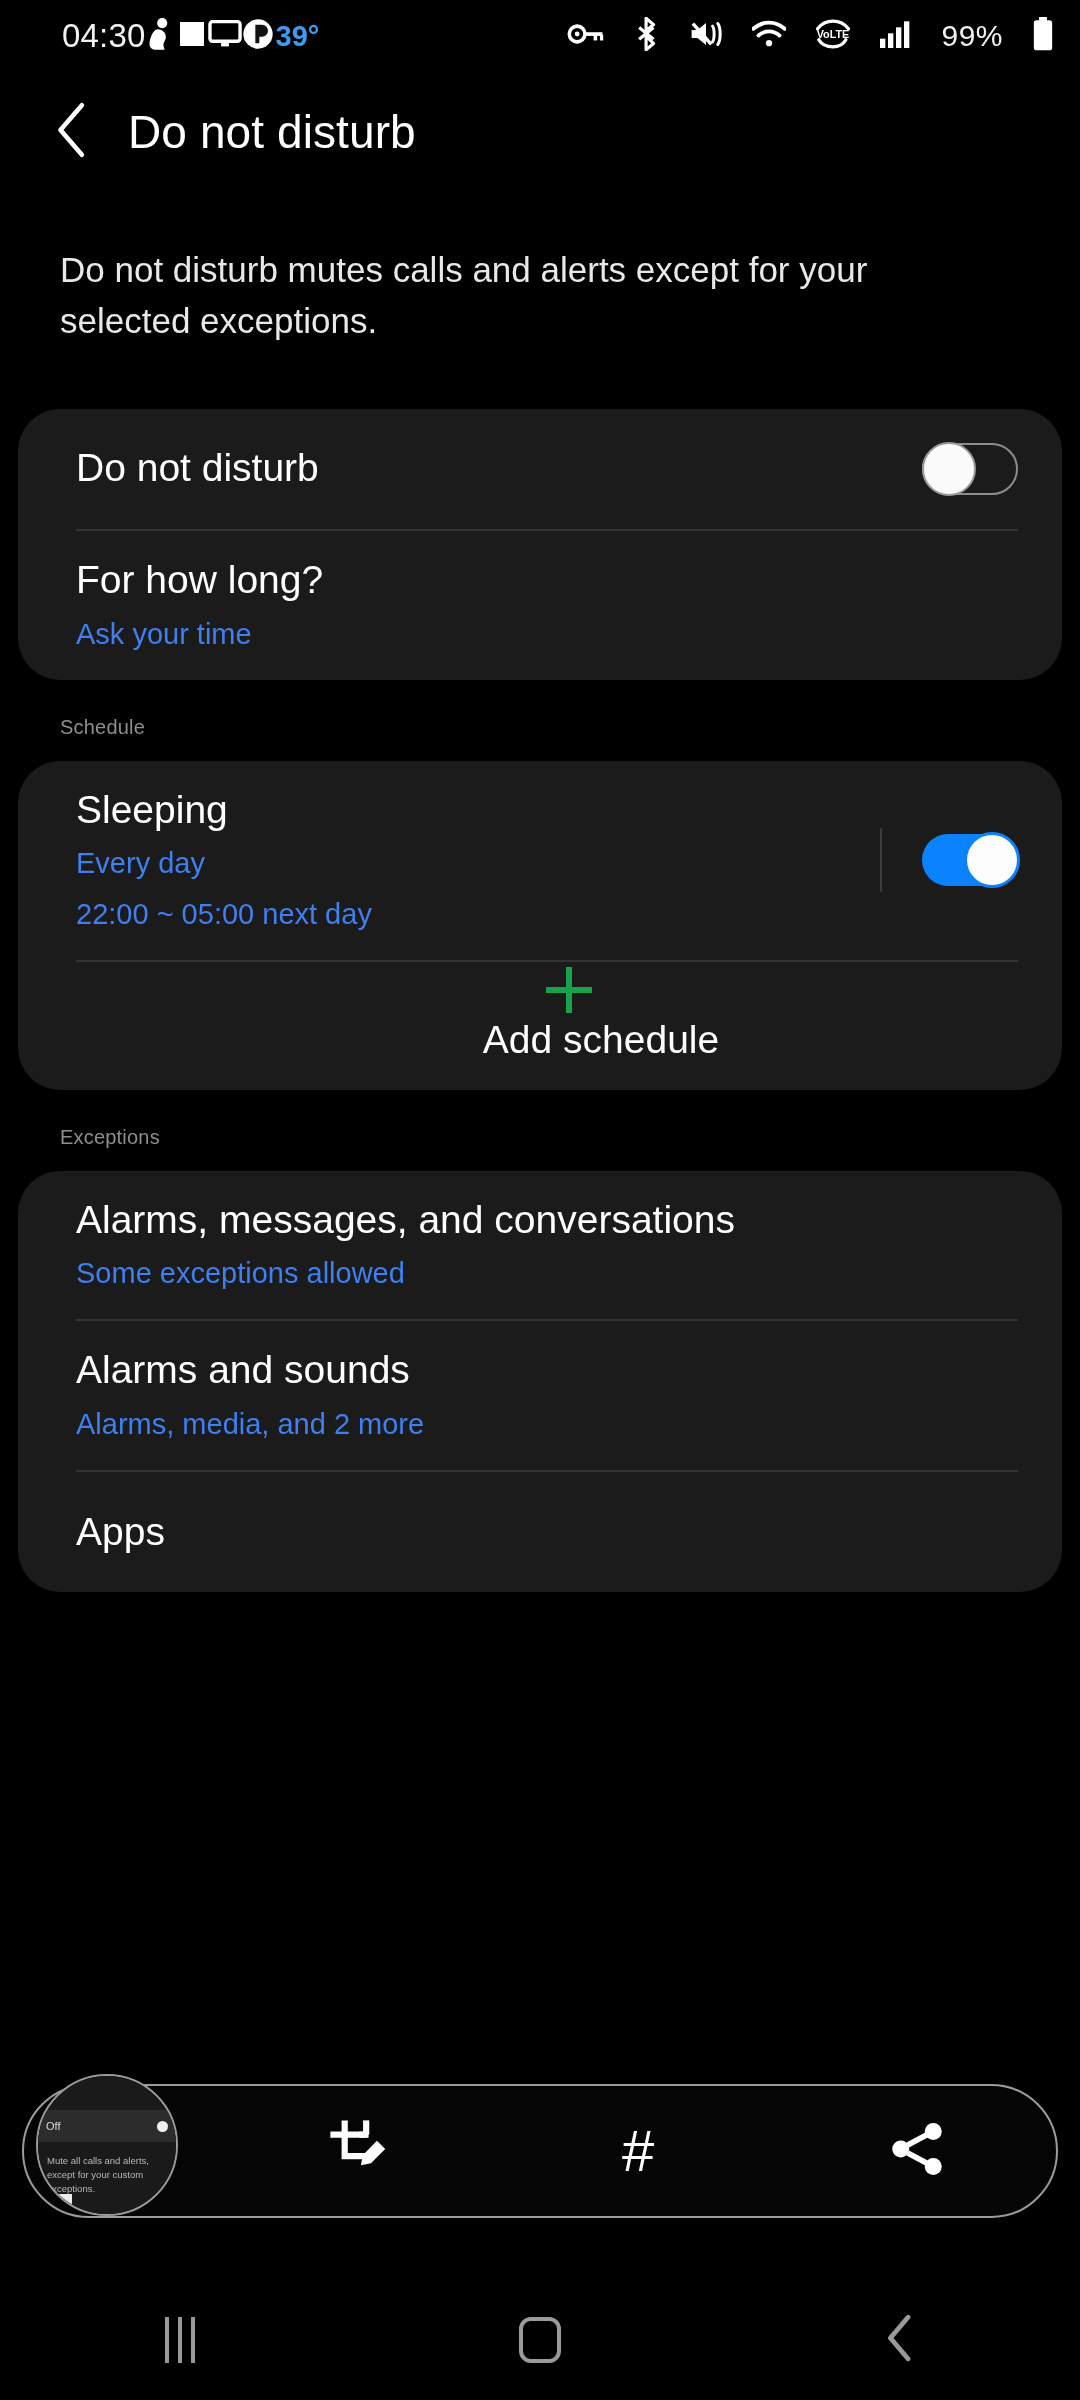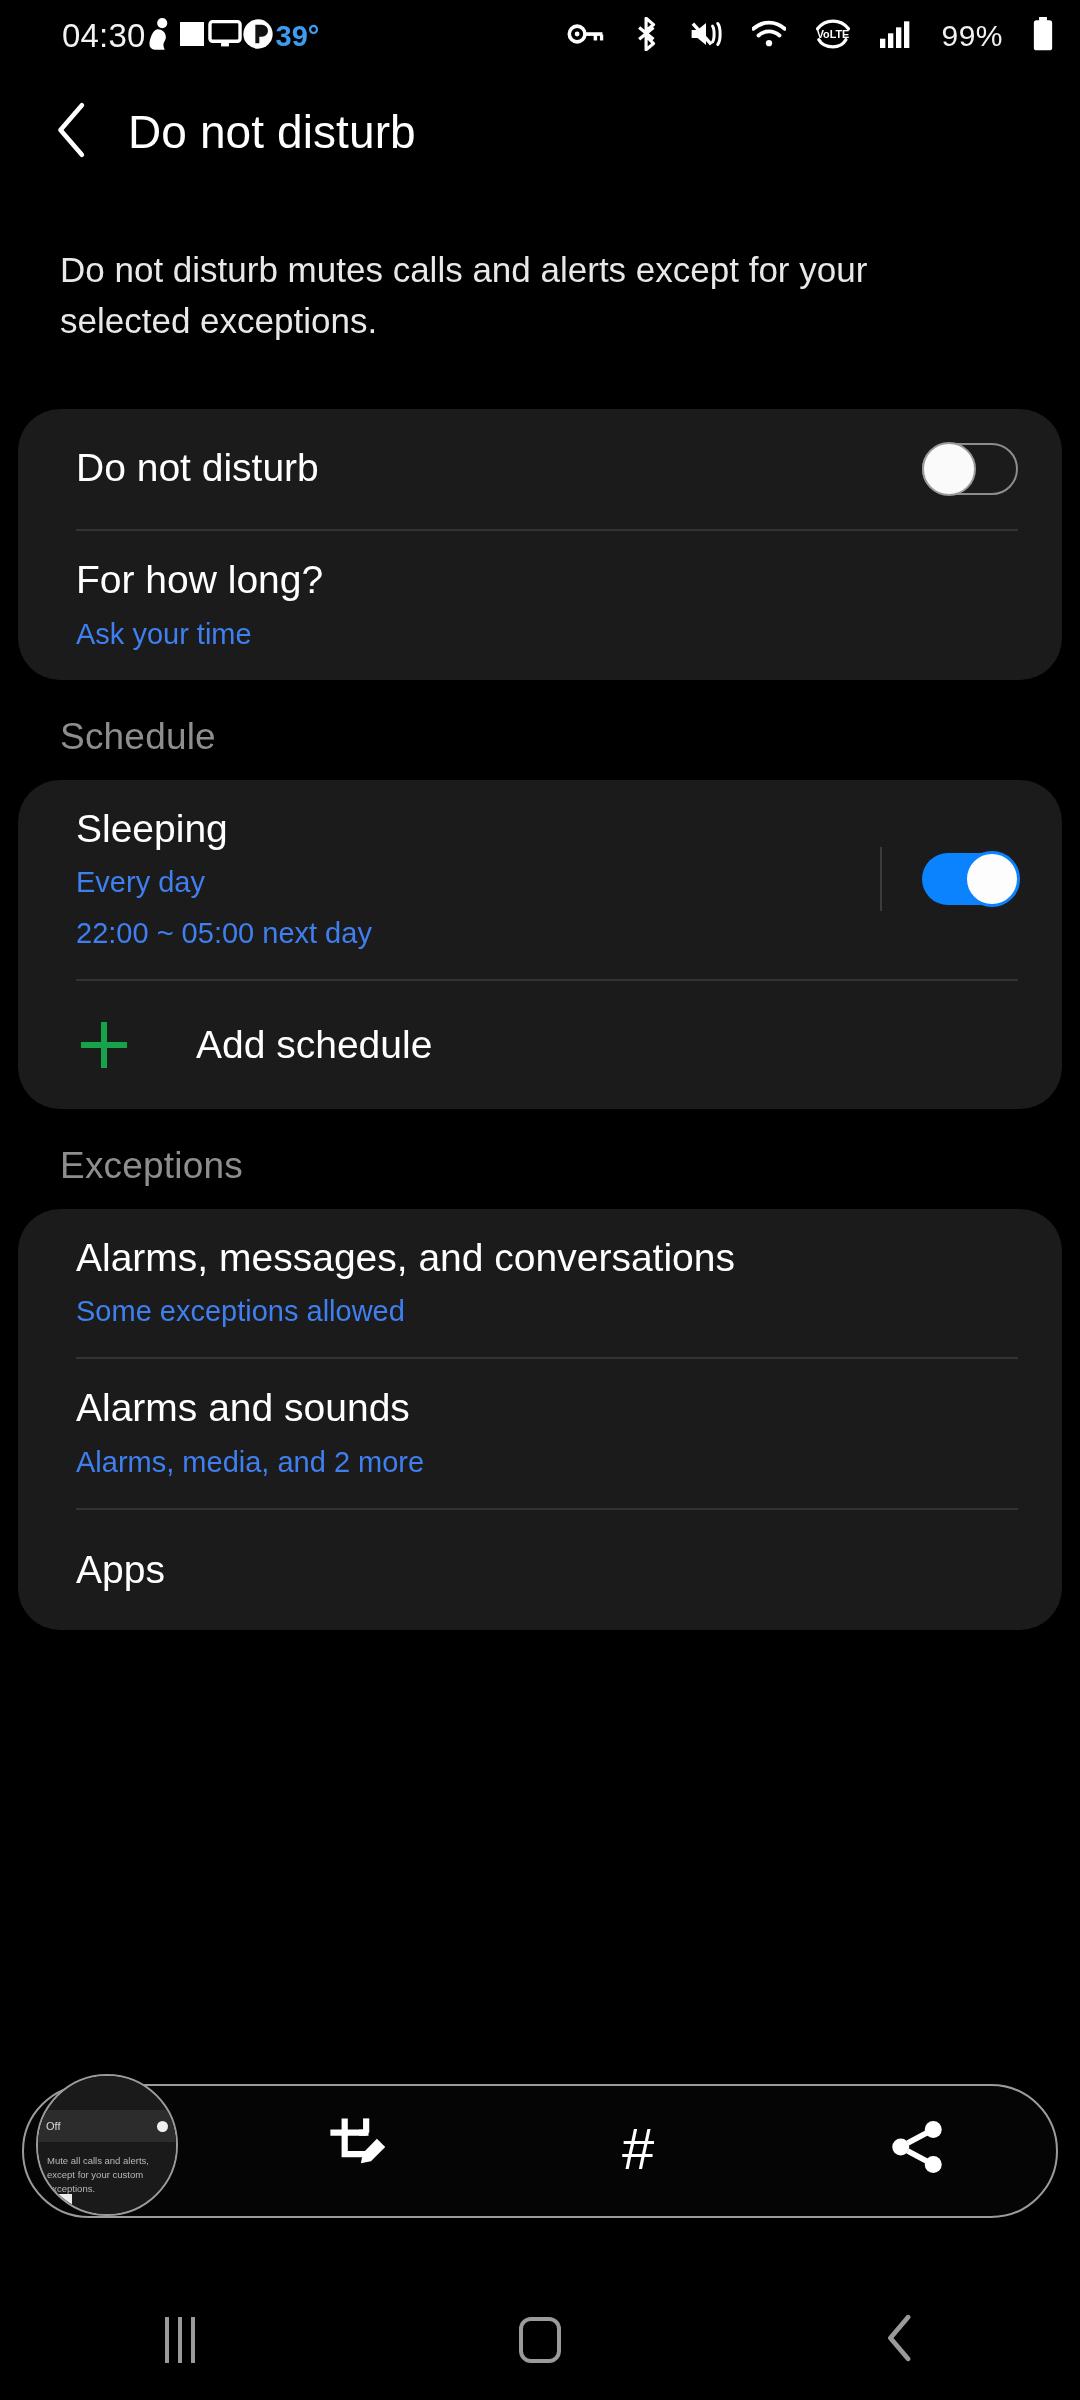--- a/index.html
+++ b/index.html
@@ -36,21 +36,21 @@
     font-size: 35px; line-height: 1.47; color: #e8e8e8;
     max-width: 1010px;
   }
 
   
   .card {
     background: #1b1b1b; border-radius: 42px;
     margin: 0 18px; overflow: hidden;
   }
   .section-title {
-    font-size: 37px; color: #8e8e8e; padding: 36px 0 22px 60px; letter-spacing: 0.2px;
+    font-size: 20px; color: #8e8e8e; padding: 36px 0 22px 60px; letter-spacing: 0.2px;
   }
   .row {
     display: flex; align-items: center;
     padding: 0 44px 0 58px; min-height: 120px; position: relative;
   }
   .row-texts { flex: 1; padding: 26px 0; }
   .row-title { font-size: 39px; color: #ffffff; line-height: 1.2; }
   .row-sub { font-size: 29px; color: #3f7ff0; line-height: 1.38; margin-top: 10px; }
   .divider { height: 2px; background: #333333; margin: 0 44px 0 58px; }
 
@@ -62,34 +62,34 @@
     border-radius: 50%; background: #fafafa; border: 2px solid #9a9a9a;
   }
   .toggle.on { background: #0b82fe; }
   .toggle.on .knob {
     position: absolute; right: -2px; top: -2px; width: 56px; height: 56px;
     border-radius: 50%; background: #fdfdfd; border: 3px solid #0b82fe;
   }
   .toggle-sep { width: 2px; height: 64px; background: #3c3c3c; margin-right: 40px; flex:none; }
 
   
-  .add-row { display: flex; align-items: center; min-height: 128px; padding-left: 58px; }
+  .add-row { display: flex; align-items: center; min-height: 128px; padding-left: 58px; flex-direction: column; }
   .plus { width: 56px; height: 56px; position: relative; flex: none; }
   .plus::before, .plus::after {
     content:""; position:absolute; background:#17a34a;
   }
   .plus::before { left: 25px; top: 5px; width: 6px; height: 46px; }
   .plus::after  { top: 25px; left: 5px; height: 6px; width: 46px; }
   .add-label { font-size: 39px; color: #fff; margin-left: 64px; }
 
   
   .sstoolbar {
     position: absolute; left: 22px; right: 22px; bottom: 182px;
     height: 134px; border: 2px solid #9b9b9b; border-radius: 67px;
-    background: #050505; display: flex; align-items: flex-end;
+    background: #050505; display: flex; align-items: center;
   }
   .thumb {
     position: absolute; left: 12px; top: -12px;
     width: 142px; height: 142px; border-radius: 50%;
     border: 2px solid #9b9b9b; overflow: hidden; background: #1c1c1c;
   }
   .thumb-inner { position:absolute; inset:0; background:#1a1a1a; }
   .thumb-bar {
     position: absolute; top: 34px; left: 0; right: 0; height: 32px; background: #2c2c2c;
     display:flex; align-items:center; padding: 0 8px;

